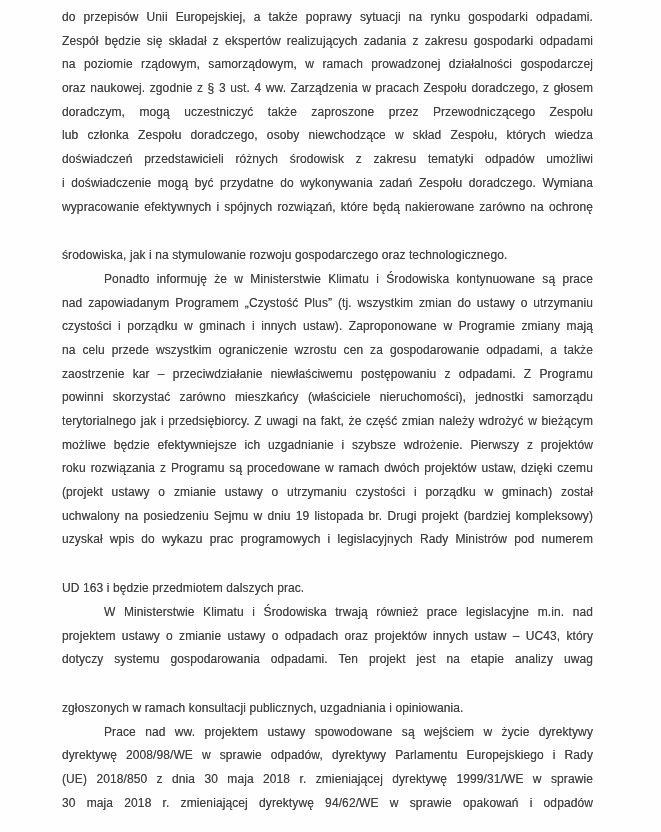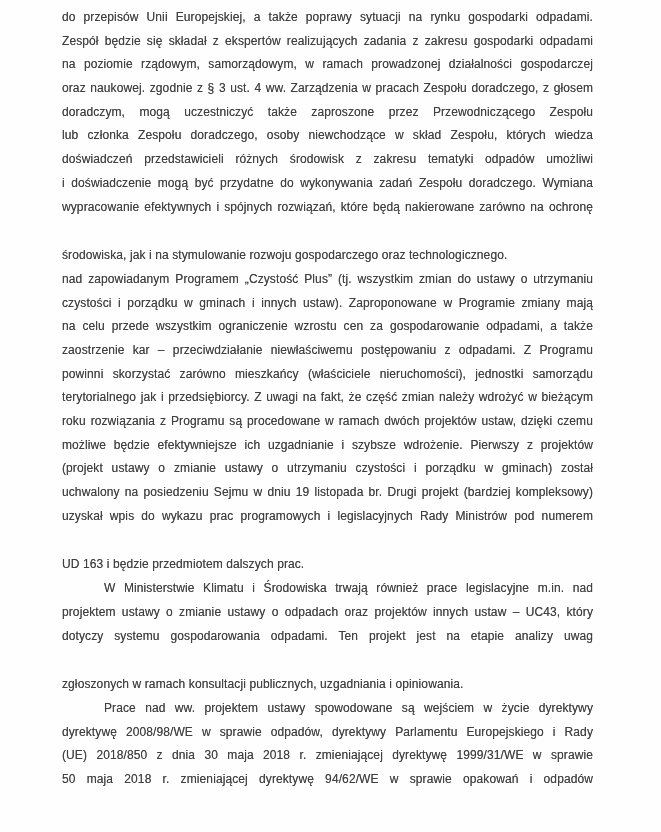--- a/index.html
+++ b/index.html
@@ -55,39 +55,40 @@
         <div class="line">na poziomie rządowym, samorządowym, w ramach prowadzonej działalności gospodarczej</div>
         <div class="line">oraz naukowej. zgodnie z § 3 ust. 4 ww. Zarządzenia w pracach Zespołu doradczego, z głosem</div>
         <div class="line">doradczym, mogą uczestniczyć także zaproszone przez Przewodniczącego Zespołu</div>
         <div class="line">lub członka Zespołu doradczego, osoby niewchodzące w skład Zespołu, których wiedza</div>
         <div class="line">doświadczeń przedstawicieli różnych środowisk z zakresu tematyki odpadów umożliwi</div>
         <div class="line">i doświadczenie mogą być przydatne do wykonywania zadań Zespołu doradczego. Wymiana</div>
         <div class="line">wypracowanie efektywnych i spójnych rozwiązań, które będą nakierowane zarówno na ochronę</div>
         <div class="line line-last">środowiska, jak i na stymulowanie rozwoju gospodarczego oraz technologicznego.</div>
       </div>
       <div class="paragraph">
+        <div class="line line-indent">Ponadto informuję że w Ministerstwie Klimatu i Środowiska kontynuowane są prace</div>
         <div class="line">nad zapowiadanym Programem „Czystość Plus” (tj. wszystkim zmian do ustawy o utrzymaniu</div>
         <div class="line">czystości i porządku w gminach i innych ustaw). Zaproponowane w Programie zmiany mają</div>
         <div class="line">na celu przede wszystkim ograniczenie wzrostu cen za gospodarowanie odpadami, a także</div>
         <div class="line">zaostrzenie kar – przeciwdziałanie niewłaściwemu postępowaniu z odpadami. Z Programu</div>
         <div class="line">powinni skorzystać zarówno mieszkańcy (właściciele nieruchomości), jednostki samorządu</div>
         <div class="line">terytorialnego jak i przedsiębiorcy. Z uwagi na fakt, że część zmian należy wdrożyć w bieżącym</div>
+        <div class="line">możliwe będzie efektywniejsze ich uzgadnianie i szybsze wdrożenie. Pierwszy z projektów</div>
         <div class="line">roku rozwiązania z Programu są procedowane w ramach dwóch projektów ustaw, dzięki czemu</div>
-        <div class="line">możliwe będzie efektywniejsze ich uzgadnianie i szybsze wdrożenie. Pierwszy z projektów</div>
         <div class="line">(projekt ustawy o zmianie ustawy o utrzymaniu czystości i porządku w gminach) został</div>
         <div class="line">uchwalony na posiedzeniu Sejmu w dniu 19 listopada br. Drugi projekt (bardziej kompleksowy)</div>
         <div class="line">uzyskał wpis do wykazu prac programowych i legislacyjnych Rady Ministrów pod numerem</div>
         <div class="line line-last">UD 163 i będzie przedmiotem dalszych prac.</div>
       </div>
       <div class="paragraph">
         <div class="line line-indent">W Ministerstwie Klimatu i Środowiska trwają również prace legislacyjne m.in. nad</div>
         <div class="line">projektem ustawy o zmianie ustawy o odpadach oraz projektów innych ustaw – UC43, który</div>
         <div class="line">dotyczy systemu gospodarowania odpadami. Ten projekt jest na etapie analizy uwag</div>
         <div class="line line-last">zgłoszonych w ramach konsultacji publicznych, uzgadniania i opiniowania.</div>
       </div>
       <div class="paragraph">
         <div class="line line-indent">Prace nad ww. projektem ustawy spowodowane są wejściem w życie dyrektywy</div>
         <div class="line">dyrektywę 2008/98/WE w sprawie odpadów, dyrektywy Parlamentu Europejskiego i Rady</div>
         <div class="line">(UE) 2018/850 z dnia 30 maja 2018 r. zmieniającej dyrektywę 1999/31/WE w sprawie</div>
-        <div class="line">50 maja 2018 r. zmieniającej dyrektywę 94/62/WE w sprawie opakowań i odpadów</div>
+        <div class="line">30 maja 2018 r. zmieniającej dyrektywę 94/62/WE w sprawie opakowań i odpadów</div>
       </div>
     </div>
 </div>
 
 </body></html>

